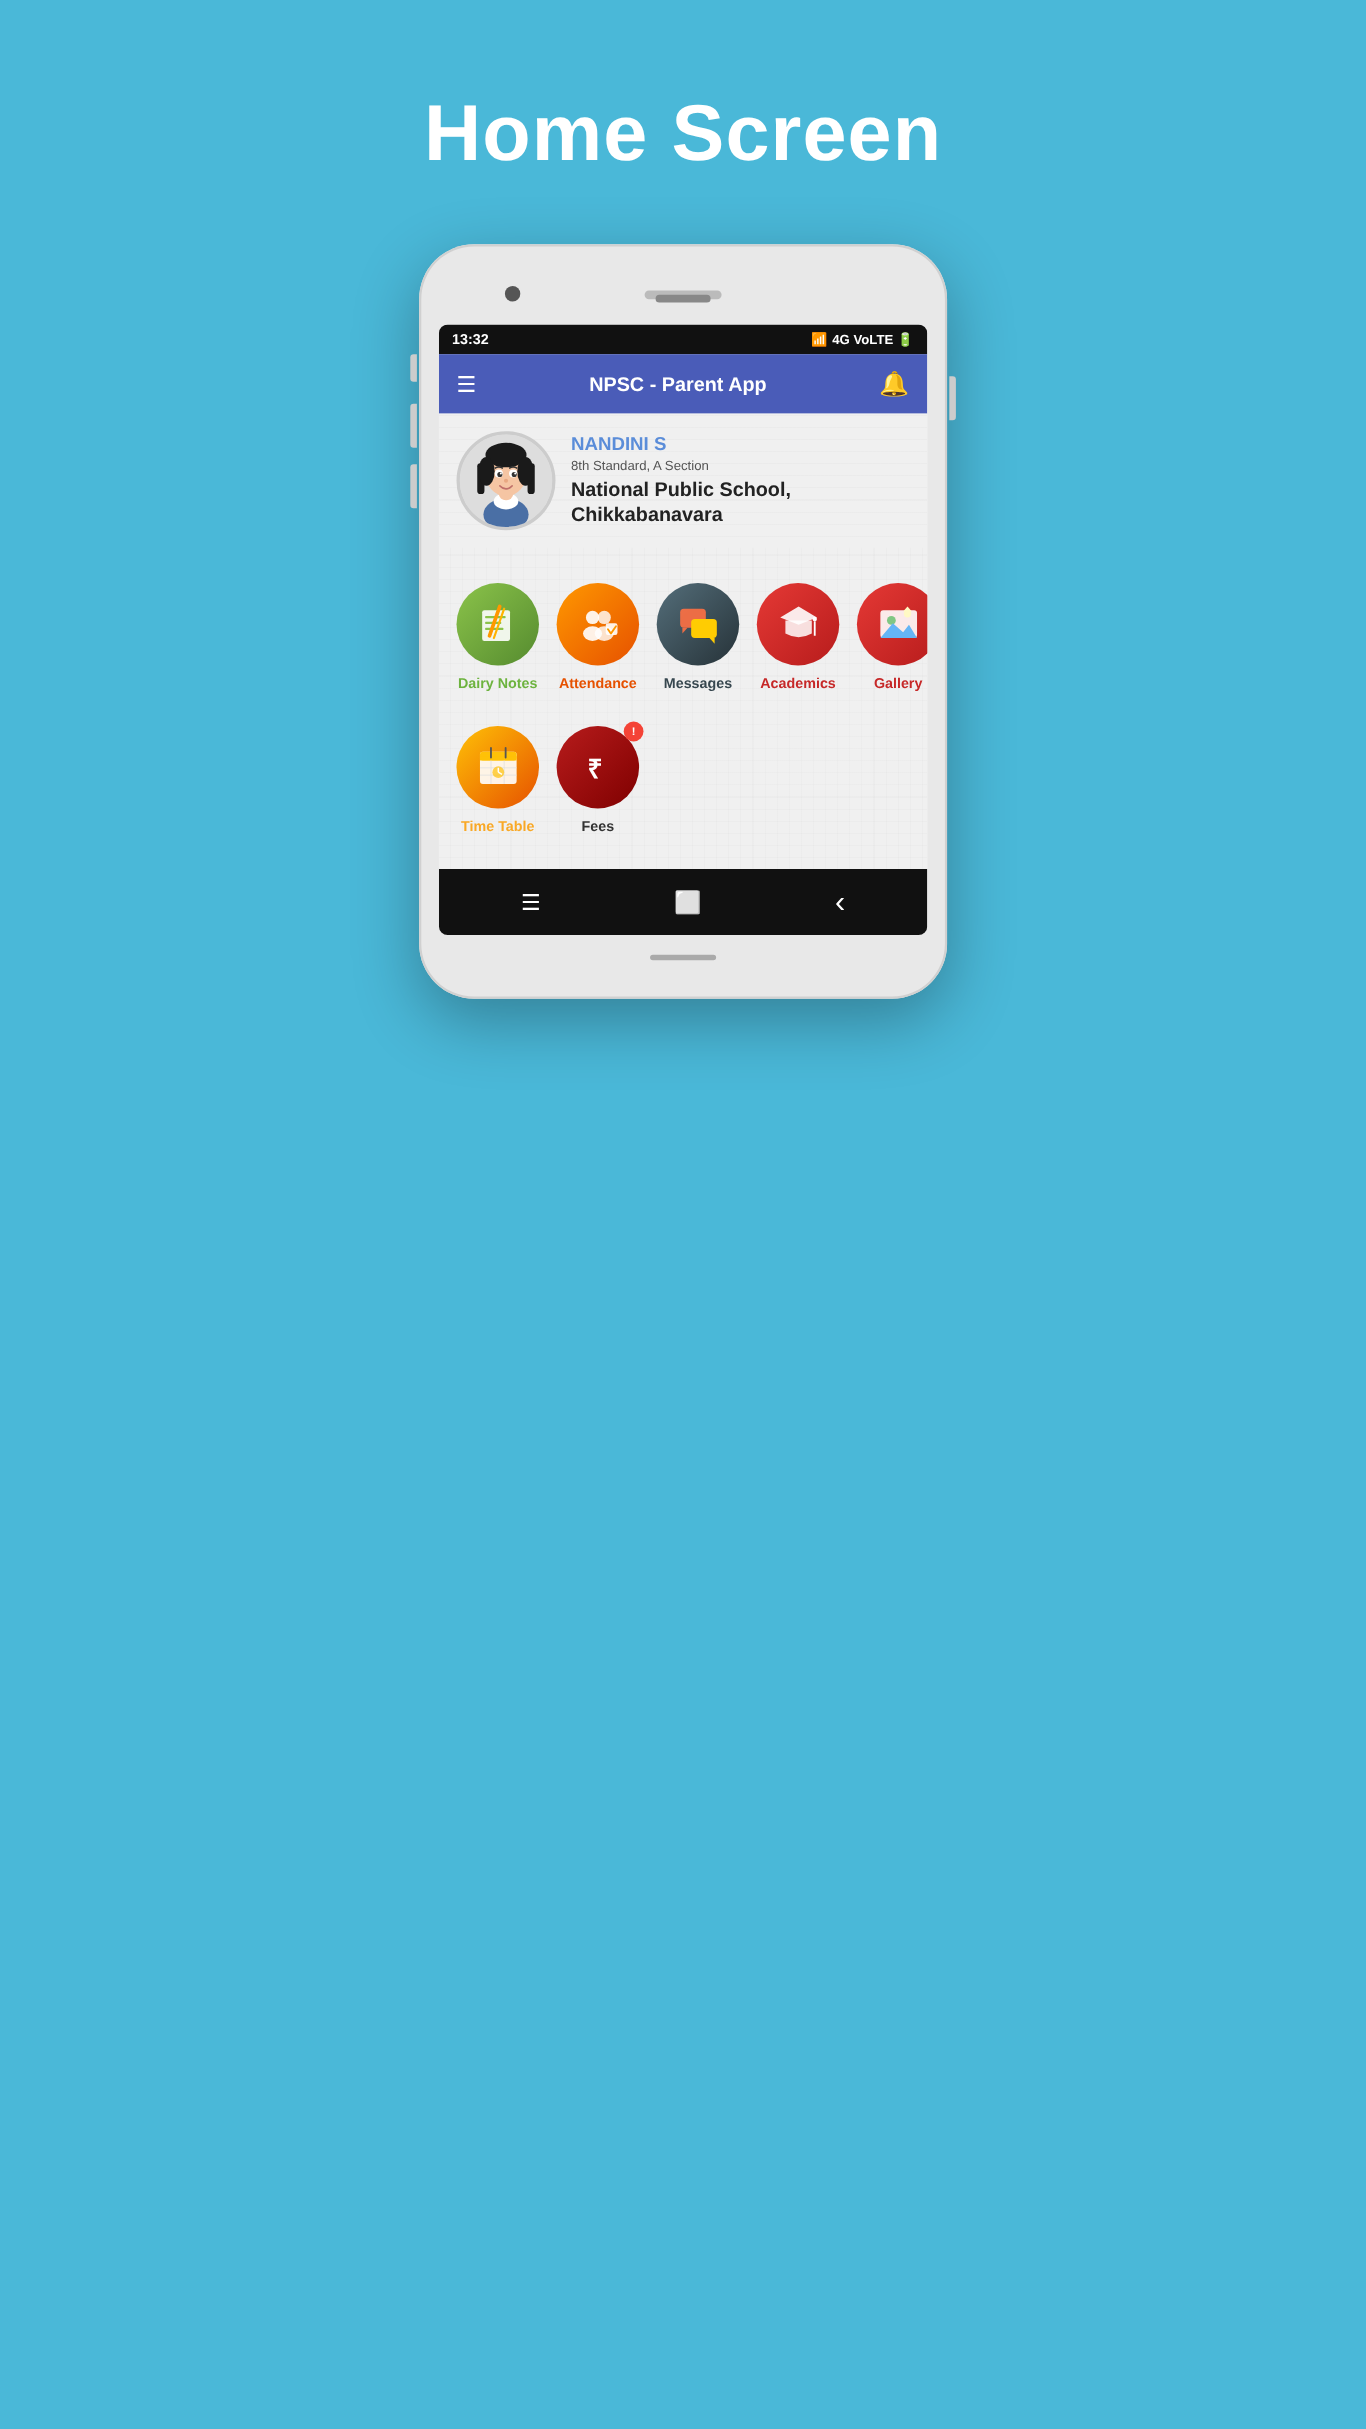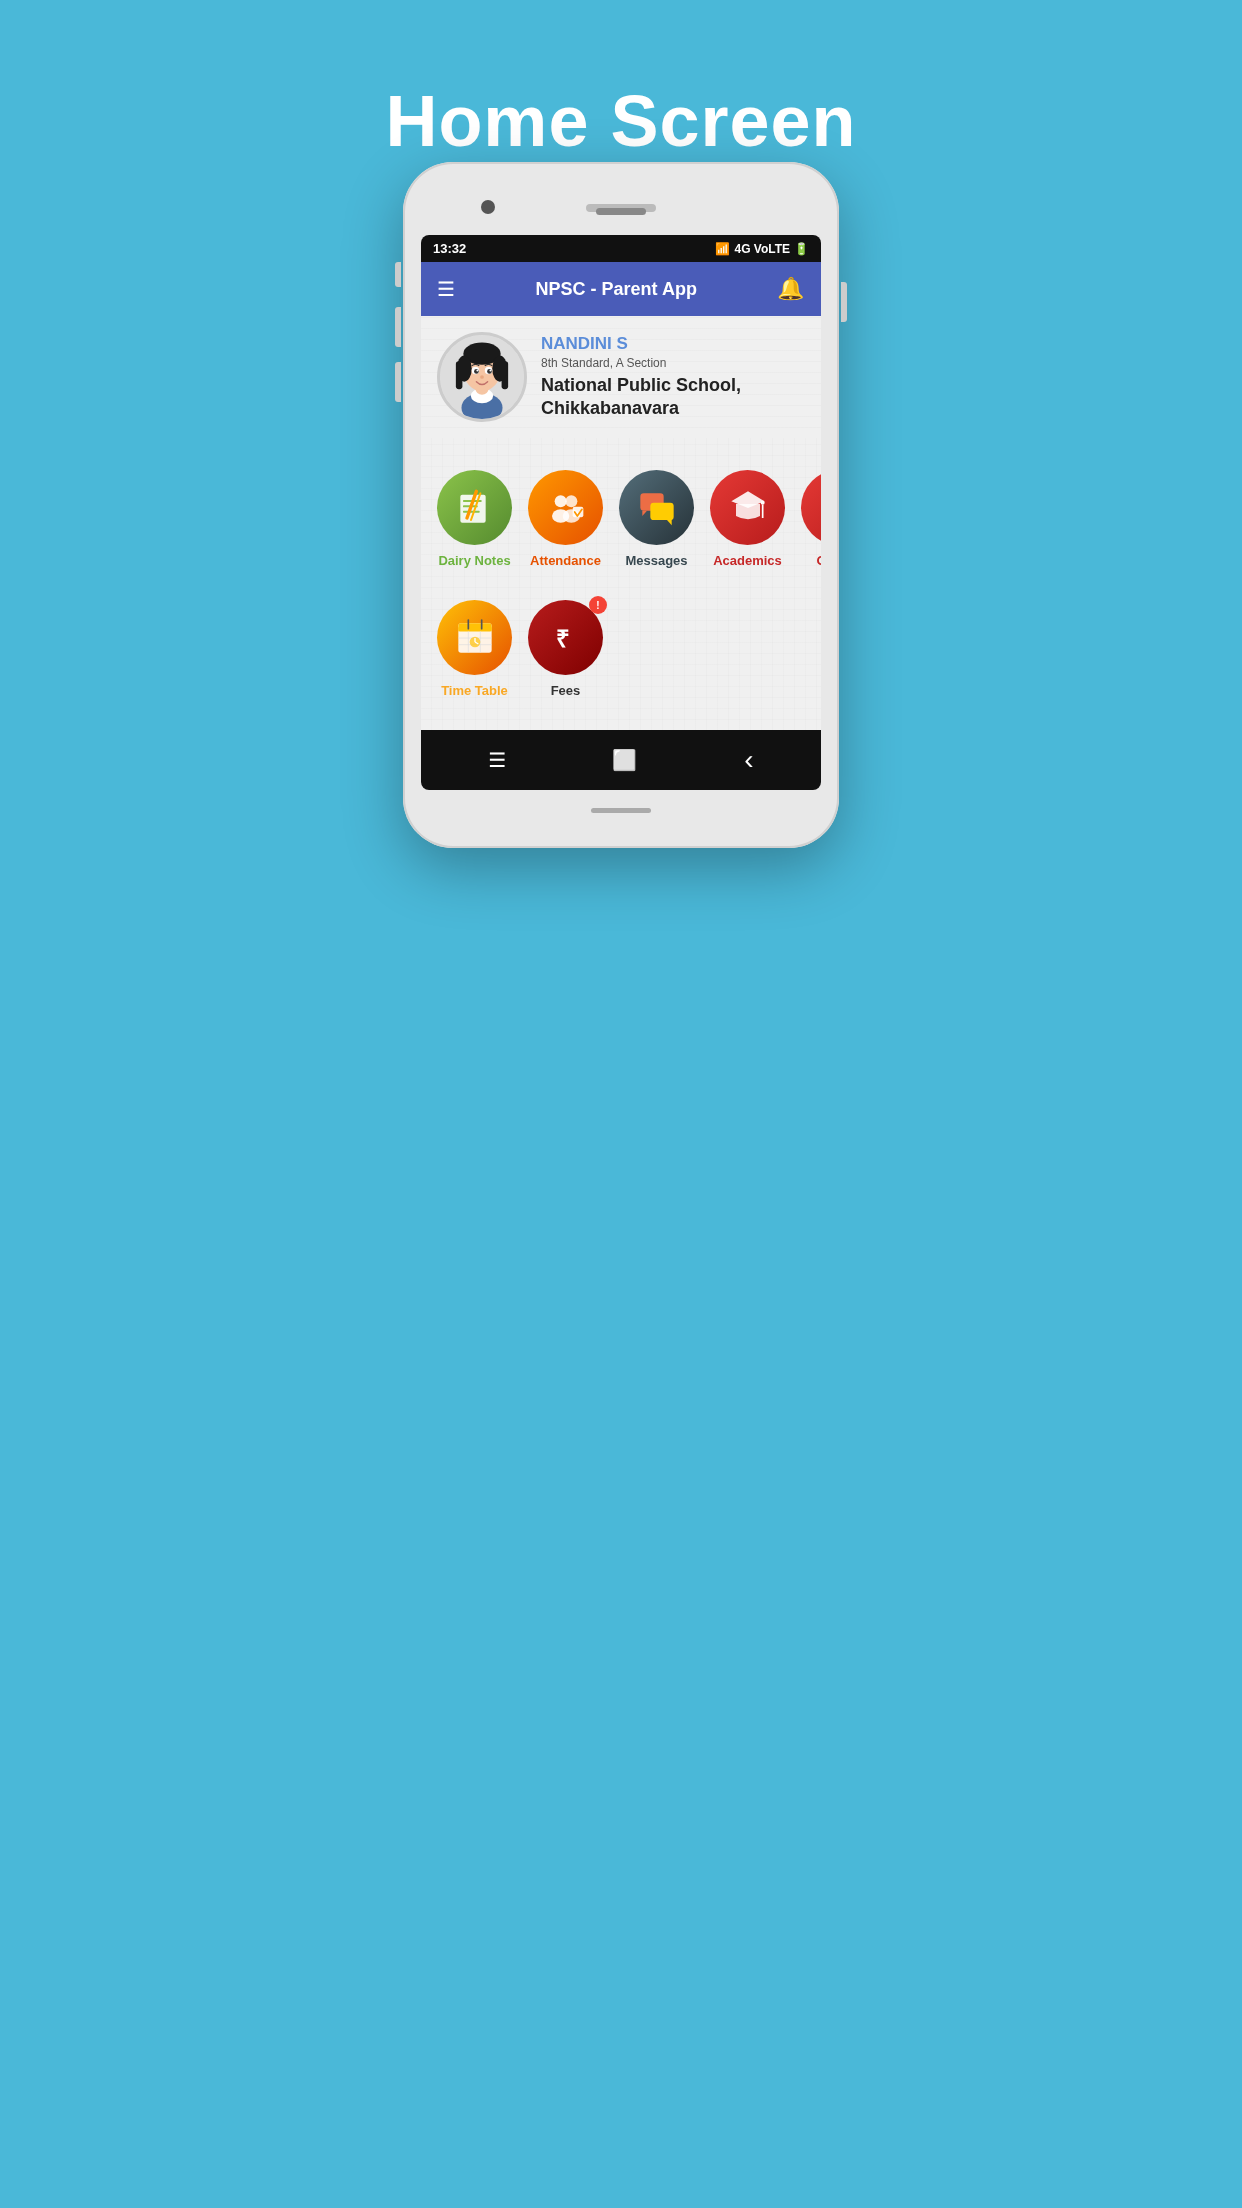--- a/index.html
+++ b/index.html
@@ -13,26 +13,27 @@
       align-items: center;
       font-family: 'Arial', sans-serif;
       overflow: hidden;
     }
 
     .page-title {
       color: white;
       font-size: 72px;
       font-weight: 900;
       margin-top: 80px;
+      margin-bottom: 60px;
       letter-spacing: 1px;
     }
 
     
     .phone {
-      width: 436px;
+      width: 480px;
       background: #e8e8e8;
       border-radius: 50px;
       padding: 18px;
       box-shadow: 0 20px 60px rgba(0,0,0,0.3), inset 0 0 0 2px #d0d0d0;
       position: relative;
     }
 
     .phone-top {
       display: flex;
       justify-content: center;

